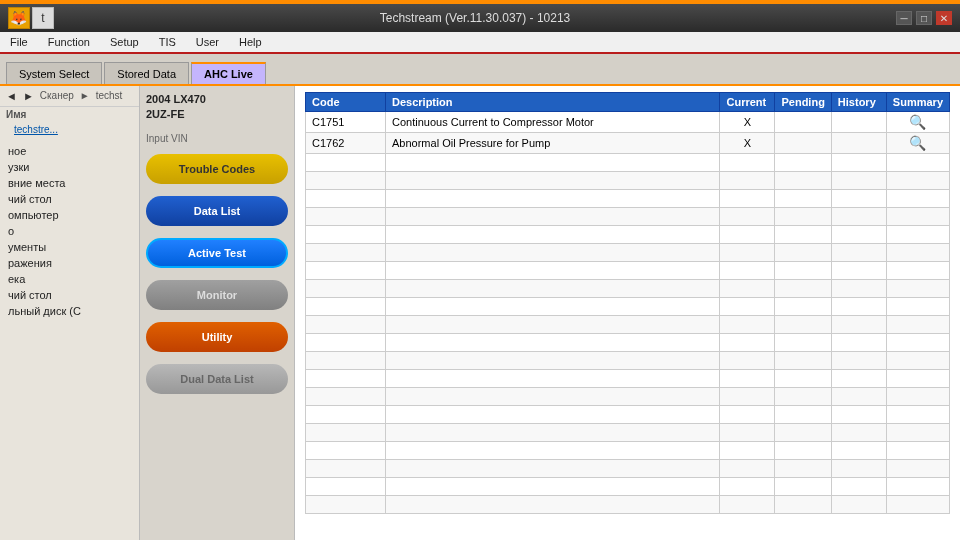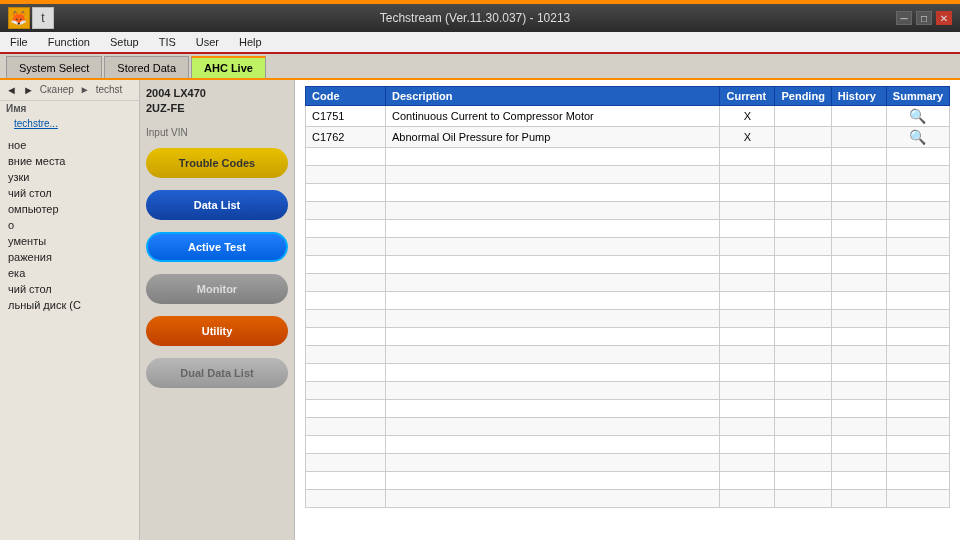--- a/index.html
+++ b/index.html
@@ -59,40 +59,40 @@
     .menu-item {
       font-size: 11px;
       color: #222;
       cursor: pointer;
       padding: 2px 4px;
     }
 
     
     .tab-bar {
       background: #d4d0c8;
-      height: 26px;
+      height: 32px;
       display: flex;
       align-items: flex-end;
       padding: 0 6px;
       border-bottom: 2px solid #ff8c00;
     }
     .tab {
       height: 22px;
       padding: 0 12px;
       font-size: 11px;
       display: flex;
       align-items: center;
       cursor: pointer;
       background: #c8c4bc;
       border: 1px solid #999;
       border-bottom: none;
       margin-right: 2px;
     }
     .tab.active {
-      background: #bef264;
+      background: #c4b5fd;
       border-top: 2px solid #ff8c00;
       font-weight: bold;
     }
 
     
     .main-layout {
       display: flex;
       height: calc(540px - 28px - 22px - 26px);
       background: #f0f0f0;
     }
@@ -297,22 +297,22 @@
       <span>◄</span>
       <span>►</span>
       <span style="font-size:10px; color:#555;text-align:right;">Сканер</span>
       <span style="font-size:10px; color:#555;">►</span>
       <span style="font-size:10px; color:#555;">techst</span>
     </div>
     <div class="sidebar-label">Имя</div>
     <div class="sidebar-file-item">techstre...</div>
     <div style="height:6px;"></div>
     <div class="sidebar-item">ное</div>
+    <div class="sidebar-item">узки</div>
     <div class="sidebar-item">вние места</div>
-    <div class="sidebar-item">узки</div>
     <div class="sidebar-item">чий стол</div>
     <div class="sidebar-item">омпьютер</div>
     <div class="sidebar-item">о</div>
     <div class="sidebar-item">ументы</div>
     <div class="sidebar-item">ражения</div>
     <div class="sidebar-item">ека</div>
     <div class="sidebar-item">чий стол</div>
     <div class="sidebar-item">льный диск (С</div>
   </div>
 

